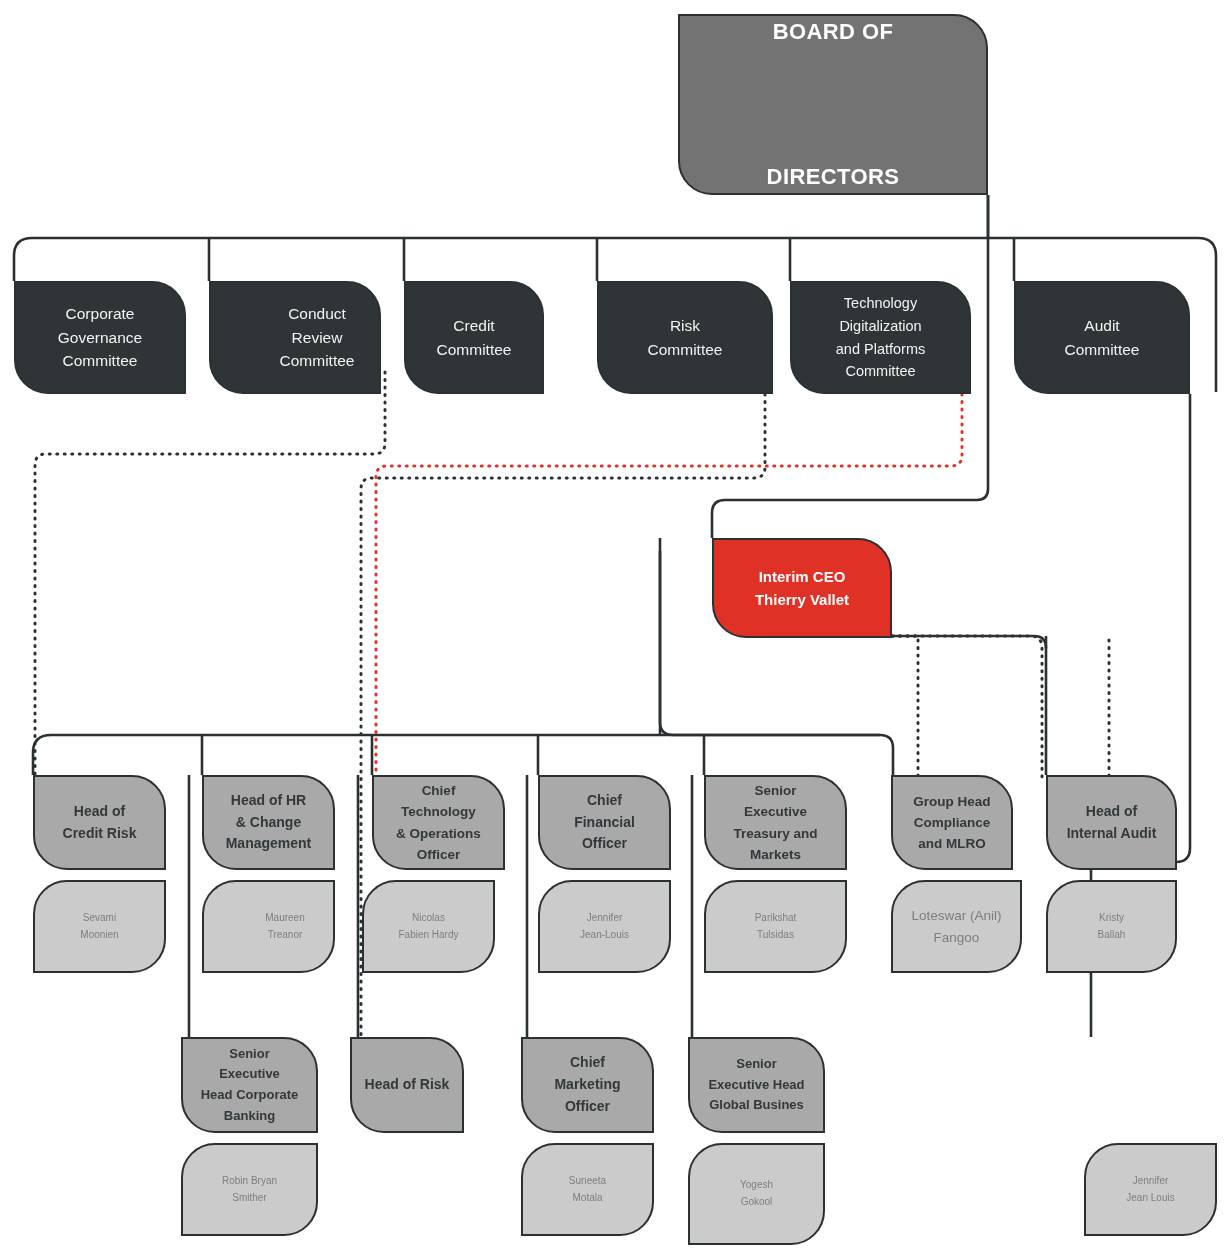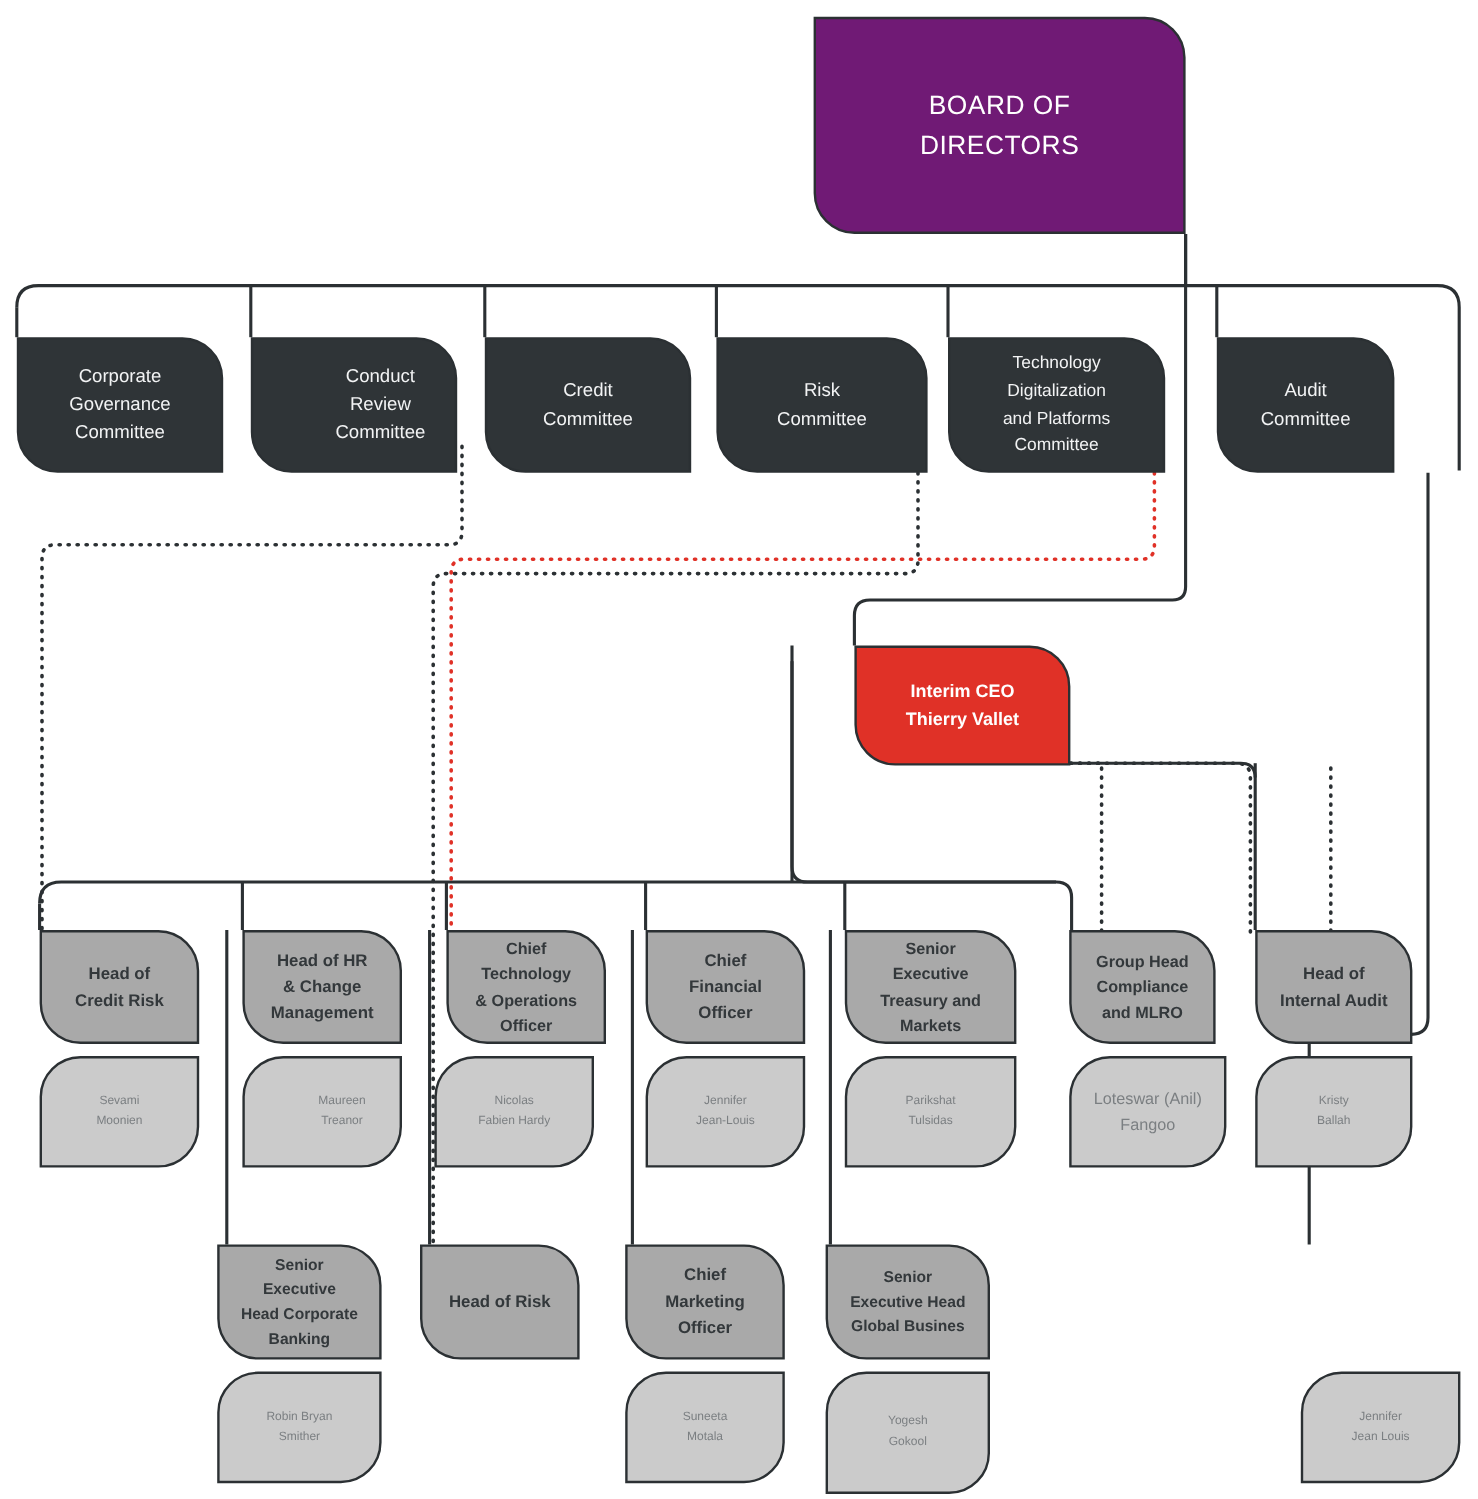--- a/index.html
+++ b/index.html
@@ -30,25 +30,26 @@
     border:2px solid #2b3033;
     line-height:1.28;
     z-index:5;
   }
   
   .cornerA{ border-radius:0 34px 0 34px; }
   
   .cornerB{ border-radius:34px 0 34px 0; }
 
   .board{
-    background:#701a75;
+    background:#737373;
     color:#ffffff;
-    font-weight:normal;
+    font-weight:bold;
     font-size:22px;
     letter-spacing:.4px;
+    justify-content:space-between;
   }
   .ceo{
     background:#e03127;
     color:#ffffff;
     font-weight:bold;
     font-size:15px;
   }
   .committee{
     background:#2f3437;
     color:#f2f3f4;
@@ -138,35 +139,35 @@
   <div class="node cornerA committee" style="left:14px; top:281px; width:172px; height:113px; flex-direction:column;">
     <span>Corporate</span>
     <span>Governance</span>
     <span>Committee</span>
   </div>
   <div class="node cornerA committee" style="left:209px; top:281px; width:172px; height:113px; flex-direction:column;padding-left:44px;">
     <span>Conduct</span>
     <span>Review</span>
     <span>Committee</span>
   </div>
-  <div class="node cornerA committee" style="left:404px; top:281px; width:172px; height:113px; flex-direction:column;">
+  <div class="node cornerA committee" style="left:404px; top:281px; width:140px; height:113px; flex-direction:column;">
     <span>Credit</span>
     <span>Committee</span>
   </div>
   <div class="node cornerA committee" style="left:597px; top:281px; width:176px; height:113px; flex-direction:column;">
     <span>Risk</span>
     <span>Committee</span>
   </div>
   <div class="node cornerA committee" style="left:790px; top:281px; width:181px; height:113px; flex-direction:column; font-size:14.5px;">
     <span>Technology</span>
     <span>Digitalization</span>
     <span>and Platforms</span>
     <span>Committee</span>
   </div>
-  <div class="node cornerA committee" style="left:1014px; top:281px; width:148px; height:113px; flex-direction:column;">
+  <div class="node cornerA committee" style="left:1014px; top:281px; width:176px; height:113px; flex-direction:column;">
     <span>Audit</span>
     <span>Committee</span>
   </div>
 
   <div class="node cornerA ceo" style="left:712px; top:538px; width:180px; height:100px; flex-direction:column;">
     <span>Interim CEO</span>
     <span>Thierry Vallet</span>
   </div>
 
   <div class="node cornerA role" style="left:33px; top:775px; width:133px; height:95px; flex-direction:column;">
@@ -233,21 +234,21 @@
     <span>Kristy</span>
     <span>Ballah</span>
   </div>
 
   <div class="node cornerA role" style="left:181px; top:1037px; width:137px; height:96px; flex-direction:column; font-size:13px;">
     <span>Senior</span>
     <span>Executive</span>
     <span>Head Corporate</span>
     <span>Banking</span>
   </div>
-  <div class="node cornerA role" style="left:350px; top:1037px; width:133px; height:96px; flex-direction:column;">
+  <div class="node cornerA role" style="left:350px; top:1037px; width:114px; height:96px; flex-direction:column;">
     <span>Head of Risk</span>
   </div>
   <div class="node cornerA role" style="left:521px; top:1037px; width:133px; height:96px; flex-direction:column;">
     <span>Chief</span>
     <span>Marketing</span>
     <span>Officer</span>
   </div>
   <div class="node cornerA role" style="left:688px; top:1037px; width:137px; height:96px; flex-direction:column; font-size:13px;">
     <span>Senior</span>
     <span>Executive Head</span>

